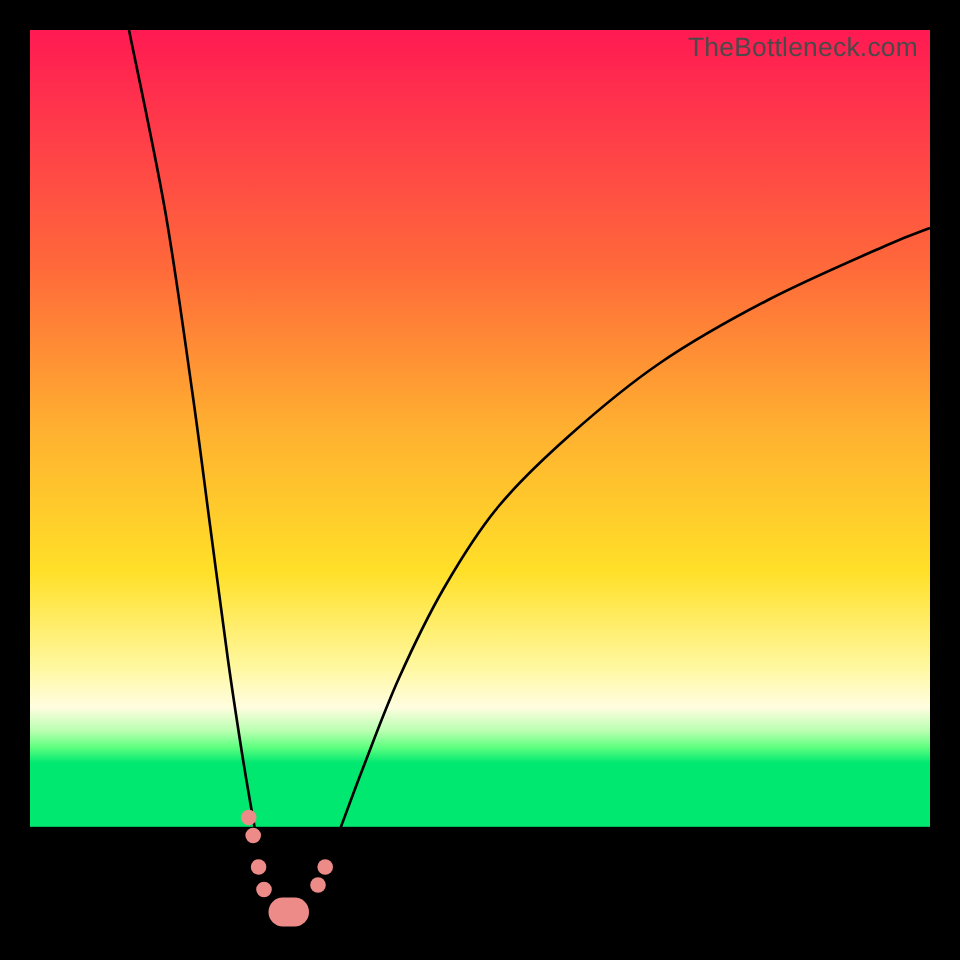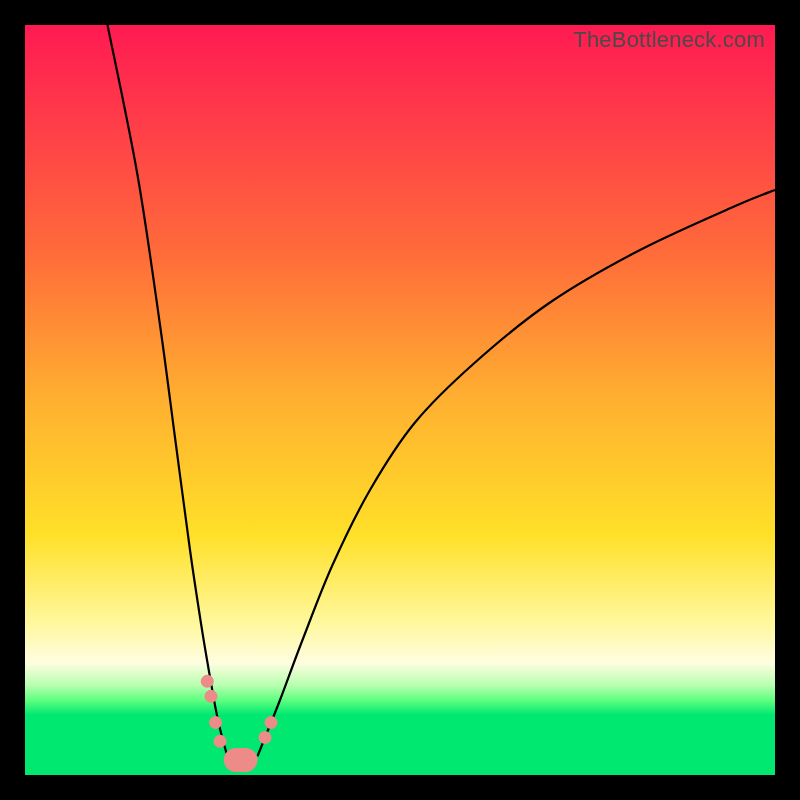--- a/index.html
+++ b/index.html
@@ -9,21 +9,21 @@
     height: 800px;
     background: #000;
     font-family: Arial, Helvetica, sans-serif;
     overflow: hidden;
   }
   .frame {
     position: absolute;
     left: 25px;
     top: 25px;
     width: 750px;
-    height: 750px;
+    height: 664px;
     background: linear-gradient(to bottom,
       #ff1a52 0%,
       #ff3a4a 12%,
       #ff6a3a 30%,
       #ffb030 50%,
       #ffe028 68%,
       #fff8a0 80%,
       #fffde0 85%,
       #b8ffb0 88%,
       #5fff80 90%,

